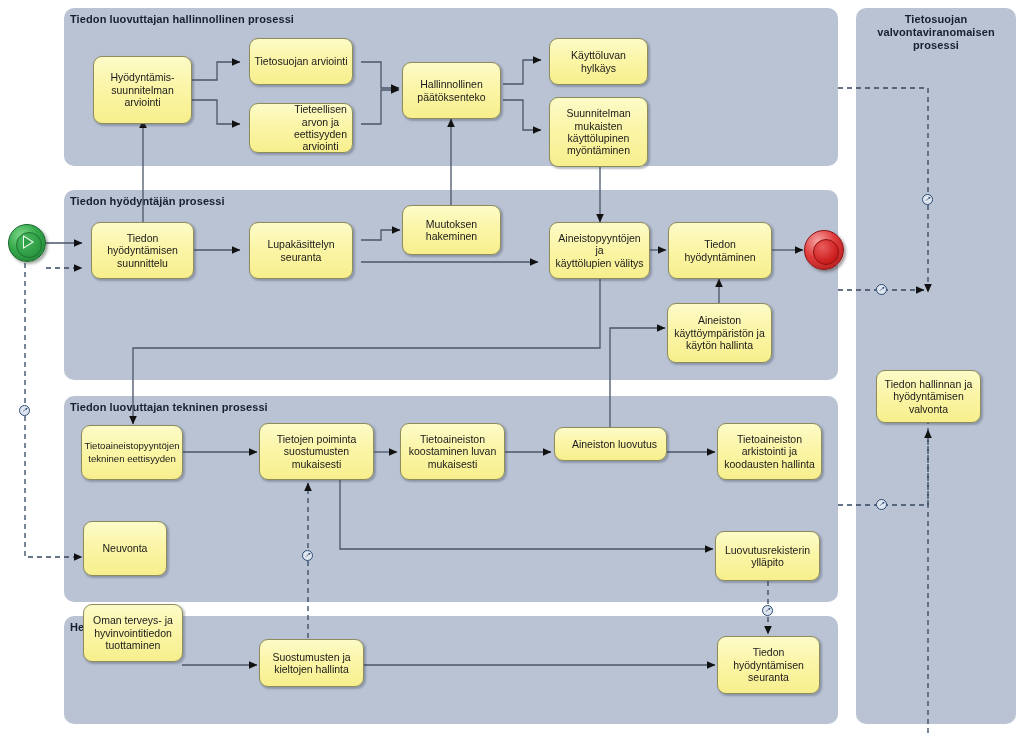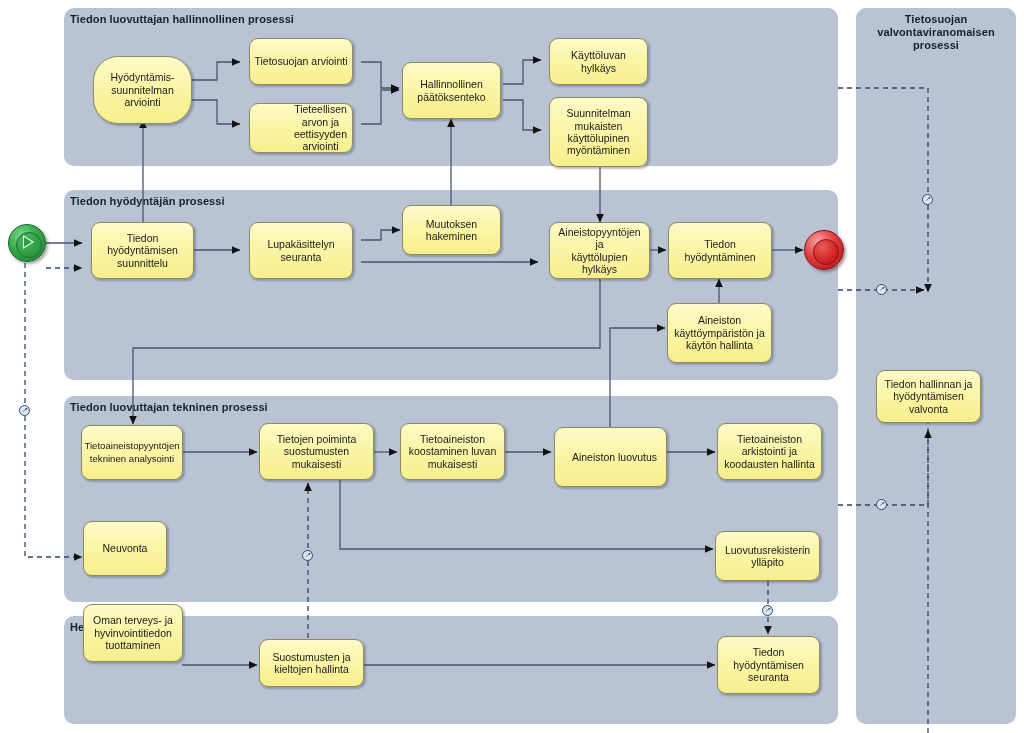--- a/index.html
+++ b/index.html
@@ -137,21 +137,21 @@
     <div class="inner"></div>
   </div>
 
   <div class="sig" style="left:19px;top:405px;">↗</div>
   <div class="sig" style="left:302px;top:550px;">↗</div>
   <div class="sig" style="left:762px;top:605px;">↗</div>
   <div class="sig" style="left:922px;top:194px;">↗</div>
   <div class="sig" style="left:876px;top:284px;">↗</div>
   <div class="sig" style="left:876px;top:499px;">↗</div>
 
-  <div class="node" style="left:93px;top:56px;width:99px;height:68px;border-radius:25px;">
+  <div class="node" style="left:93px;top:56px;width:99px;height:68px;">
     <span>Hyödyntämis-
 suunnitelman
 arviointi</span>
     </div>
   <div class="node" style="left:249px;top:38px;width:104px;height:47px;">
     <span>Tietosuojan arviointi</span>
     </div>
   <div class="node" style="left:249px;top:103px;width:104px;height:50px;padding-left:43px;">
     <span>Tieteellisen arvon ja
 eettisyyden arviointi</span>
@@ -178,47 +178,47 @@
   <div class="node" style="left:249px;top:222px;width:104px;height:57px;">
     <span>Lupakäsittelyn
 seuranta</span>
     </div>
   <div class="node" style="left:402px;top:205px;width:99px;height:50px;">
     <span>Muutoksen
 hakeminen</span>
     </div>
   <div class="node" style="left:549px;top:222px;width:101px;height:57px;">
     <span>Aineistopyyntöjen ja
-käyttölupien hylkäys</span>
+käyttölupien välitys</span>
     </div>
   <div class="node" style="left:668px;top:222px;width:104px;height:57px;">
     <span>Tiedon
 hyödyntäminen</span>
     </div>
   <div class="node" style="left:667px;top:303px;width:105px;height:60px;">
     <span>Aineiston
 käyttöympäristön ja
 käytön hallinta</span>
     </div>
 
   <div class="node" style="left:81px;top:425px;width:102px;height:55px;">
     <span style="font-size:9.6px;">Tietoaineistopyyntöjen
-tekninen analysointi</span>
+tekninen eettisyyden</span>
     </div>
   <div class="node" style="left:259px;top:423px;width:115px;height:57px;justify-content:center;">
     <span>Tietojen poiminta
 suostumusten
 mukaisesti</span>
     </div>
   <div class="node" style="left:400px;top:423px;width:105px;height:57px;">
     <span>Tietoaineiston
 koostaminen luvan
 mukaisesti</span>
     </div>
-  <div class="node" style="left:554px;top:427px;width:113px;height:60px;padding-left:12px;">
+  <div class="node" style="left:554px;top:427px;width:113px;height:34px;padding-left:12px;">
     <span>Aineiston luovutus</span>
     </div>
   <div class="node" style="left:717px;top:423px;width:105px;height:57px;">
     <span>Tietoaineiston
 arkistointi ja
 koodausten hallinta</span>
     </div>
   <div class="node" style="left:83px;top:521px;width:84px;height:55px;">
     <span>Neuvonta</span>
     </div>

